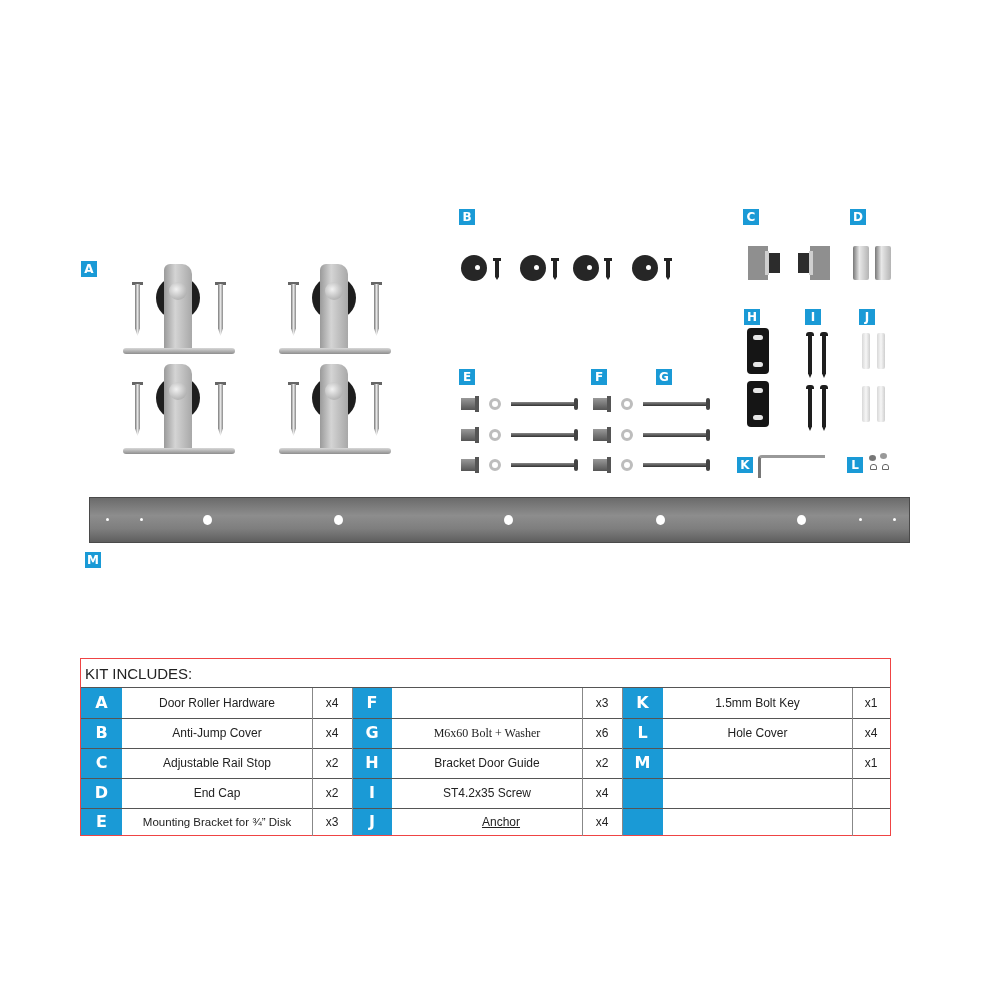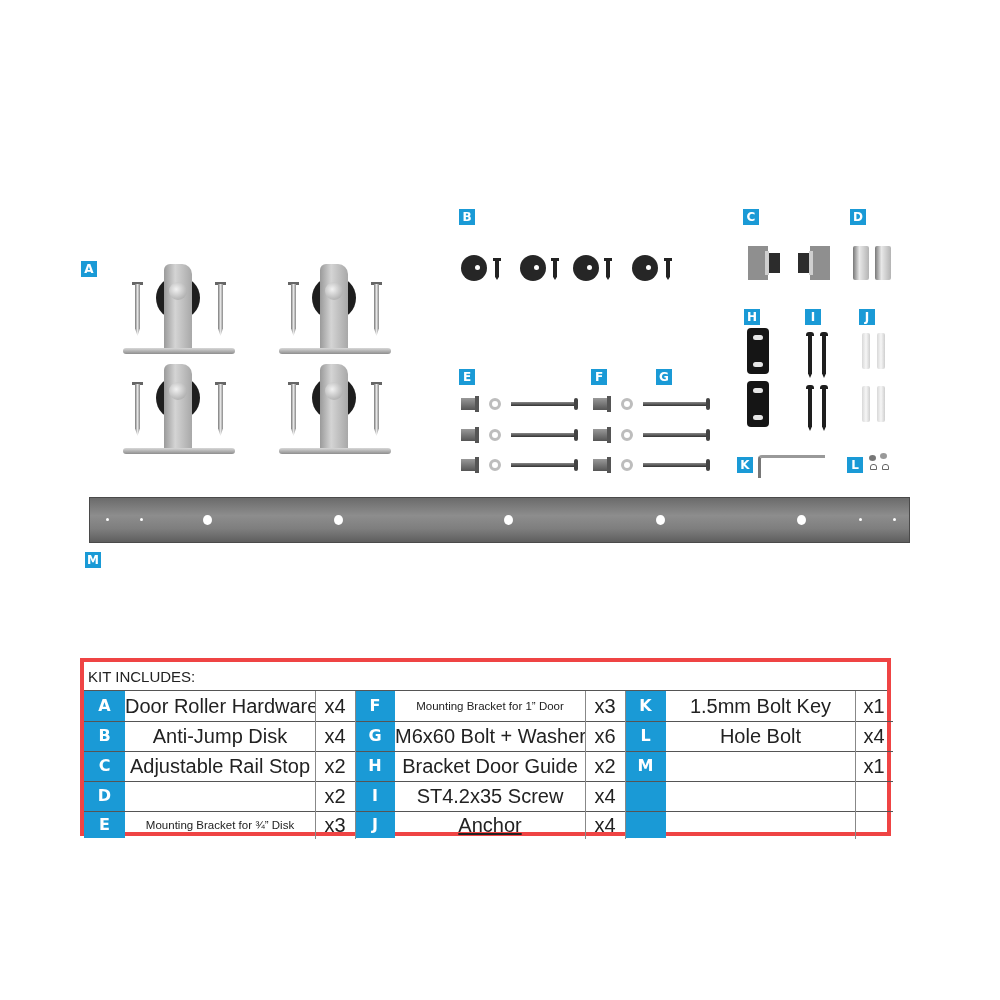--- a/index.html
+++ b/index.html
@@ -66,27 +66,27 @@
   .allen { position: absolute; left: 758px; top: 455px; width: 64px; height: 20px;
            border-left: 3px solid #777; border-top: 3px solid #999; border-top-left-radius: 4px; }
 
   .rail { position: absolute; left: 89px; top: 497px; width: 821px; height: 46px;
           background: linear-gradient(#6b6b6b, #8d8d8d 40%, #7e7e7e 70%, #5e5e5e); box-sizing: border-box;
           border: 1px solid #4a4a4a; }
   .hole { position: absolute; border-radius: 50%; background: #fff; }
 
   
   .kit { position: absolute; left: 80px; top: 658px; width: 811px; height: 178px;
-         border: 4px solid #ef4444; box-sizing: border-box; }
+         border: 1px solid #ef4444; box-sizing: border-box; }
   .kit-title { position: absolute; left: 0; top: 0; width: 100%; height: 29px; border-bottom: 1px solid #555;
                font-size: 15px; line-height: 30px; padding-left: 4px; box-sizing: border-box; color: #222; }
   .kit-row { position: absolute; left: 0; width: 100%; height: 30px; }
   .kit-row + .kit-row { }
   .cell { position: absolute; top: 0; height: 30px; box-sizing: border-box; text-align: center;
-          line-height: 30px; font-size: 20px; color: #222; white-space: nowrap; overflow: hidden; }
+          line-height: 30px; font-size: 12px; color: #222; white-space: nowrap; overflow: hidden; }
   .cell.letter { background: #1a9ad6; color: #fff; font-weight: bold; font-size: 16px;
                  font-family: "DejaVu Sans", sans-serif; }
   .cell.small { font-size: 11.5px; }
   .rowline { position: absolute; left: 0; height: 1px; background: #555; }
   .vline { position: absolute; top: 29px; width: 1px; height: 148px; background: #888; }
 </style>
 </head>
 <body>
 
 <div>
@@ -266,67 +266,67 @@
 </div>
 
 <div class="kit">
   <div class="kit-title">KIT INCLUDES:</div>
 
   <div class="kit-row" style="top:29px;">
     <div class="cell letter" style="left:0;width:41px;">A</div>
     <div class="cell" style="left:41px;width:190px;">Door Roller Hardware</div>
     <div class="cell" style="left:231px;width:40px;">x4</div>
     <div class="cell letter" style="left:271px;width:40px;">F</div>
-    <div class="cell small" style="left:311px;width:190px;">Mounting Bracket for 1” Door</div>
     <div class="cell" style="left:501px;width:40px;">x3</div>
     <div class="cell letter" style="left:541px;width:41px;">K</div>
     <div class="cell" style="left:582px;width:189px;">1.5mm Bolt Key</div>
     <div class="cell" style="left:771px;width:38px;">x1</div>
   </div>
 
   <div class="kit-row" style="top:59px;">
     <div class="cell letter" style="left:0;width:41px;">B</div>
-    <div class="cell" style="left:41px;width:190px;">Anti-Jump Disk</div>
+    <div class="cell" style="left:41px;width:190px;">Anti-Jump Cover</div>
     <div class="cell" style="left:231px;width:40px;">x4</div>
     <div class="cell letter" style="left:271px;width:40px;">G</div>
-    <div class="cell" style="left:311px;width:190px;">M6x60 Bolt + Washer</div>
+    <div class="cell" style="left:311px;width:190px;font-family:Liberation Serif, serif;">M6x60 Bolt + Washer</div>
     <div class="cell" style="left:501px;width:40px;">x6</div>
     <div class="cell letter" style="left:541px;width:41px;">L</div>
-    <div class="cell" style="left:582px;width:189px;">Hole Bolt</div>
+    <div class="cell" style="left:582px;width:189px;">Hole Cover</div>
     <div class="cell" style="left:771px;width:38px;">x4</div>
   </div>
 
   <div class="kit-row" style="top:89px;">
     <div class="cell letter" style="left:0;width:41px;">C</div>
     <div class="cell" style="left:41px;width:190px;">Adjustable Rail Stop</div>
     <div class="cell" style="left:231px;width:40px;">x2</div>
     <div class="cell letter" style="left:271px;width:40px;">H</div>
     <div class="cell" style="left:311px;width:190px;">Bracket Door Guide</div>
     <div class="cell" style="left:501px;width:40px;">x2</div>
     <div class="cell letter" style="left:541px;width:41px;">M</div>
     <div class="cell" style="left:771px;width:38px;">x1</div>
   </div>
 
   <div class="kit-row" style="top:119px;">
     <div class="cell letter" style="left:0;width:41px;">D</div>
+    <div class="cell" style="left:41px;width:190px;">End Cap</div>
     <div class="cell" style="left:231px;width:40px;">x2</div>
     <div class="cell letter" style="left:271px;width:40px;">I</div>
     <div class="cell" style="left:311px;width:190px;">ST4.2x35 Screw</div>
     <div class="cell" style="left:501px;width:40px;">x4</div>
     <div class="cell letter" style="left:541px;width:41px;"></div>
     <div class="cell" style="left:582px;width:189px;"></div>
     <div class="cell" style="left:771px;width:38px;"></div>
   </div>
 
   <div class="kit-row" style="top:149px;height:27px;">
     <div class="cell letter" style="left:0;width:41px;height:27px;line-height:28px;">E</div>
     <div class="cell small" style="left:41px;width:190px;height:27px;line-height:28px;">Mounting Bracket for ¾” Disk</div>
     <div class="cell" style="left:231px;width:40px;height:27px;line-height:28px;">x3</div>
     <div class="cell letter" style="left:271px;width:40px;height:27px;line-height:28px;">J</div>
-    <div class="cell" style="left:311px;width:190px;height:27px;line-height:28px;text-decoration:underline;">Anchor</div>
+    <div class="cell" style="left:325px;width:190px;height:27px;line-height:28px;text-decoration:underline;">Anchor</div>
     <div class="cell" style="left:501px;width:40px;height:27px;line-height:28px;">x4</div>
     <div class="cell letter" style="left:541px;width:41px;height:27px;line-height:28px;"></div>
     <div class="cell" style="left:582px;width:189px;height:27px;line-height:28px;"></div>
     <div class="cell" style="left:771px;width:38px;height:27px;line-height:28px;"></div>
   </div>
 
   <div class="rowline" style="top:59px;width:809px;"></div>
   <div class="rowline" style="top:89px;width:809px;"></div>
   <div class="rowline" style="top:119px;width:809px;"></div>
   <div class="rowline" style="top:149px;width:809px;"></div>

